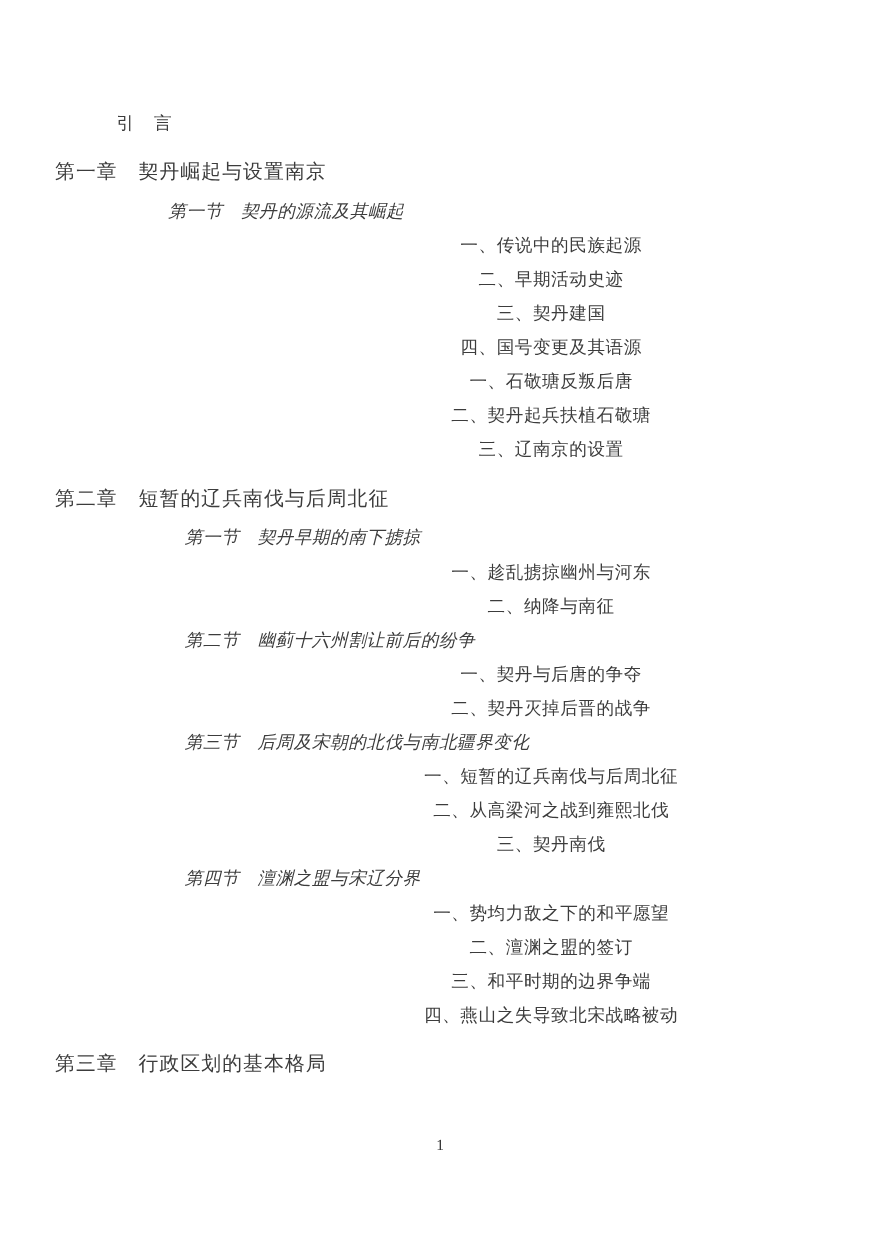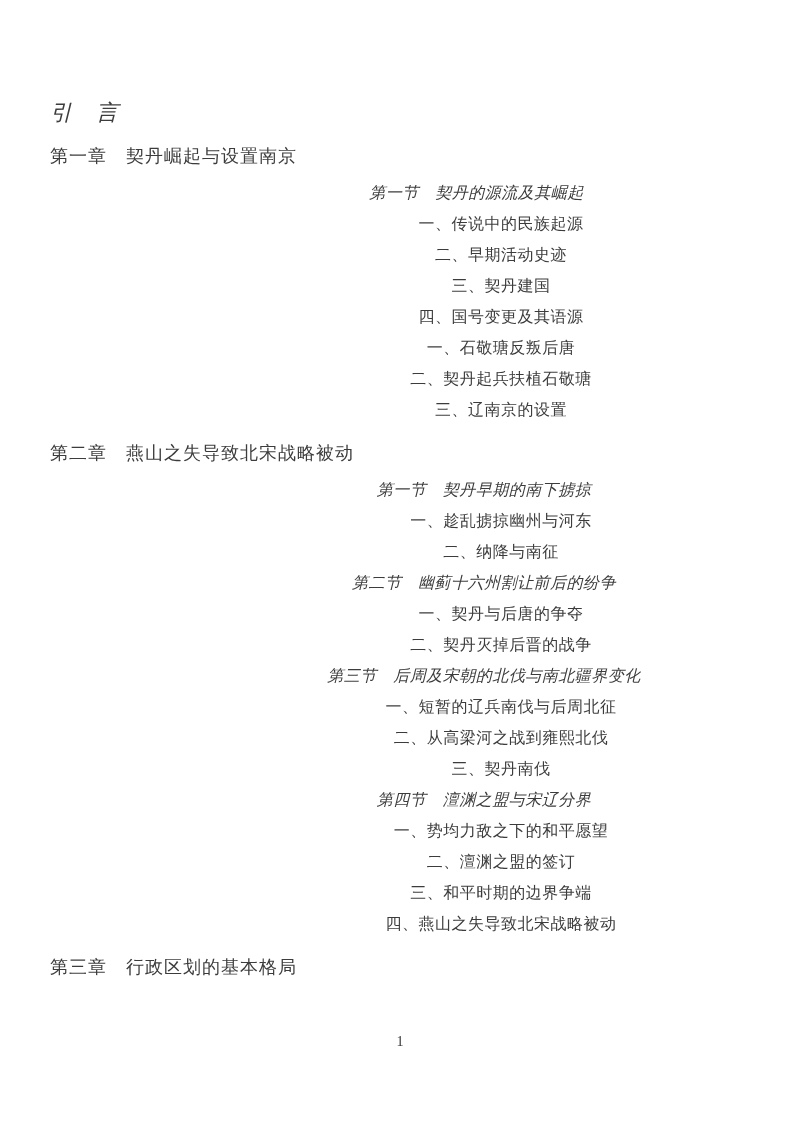--- a/index.html
+++ b/index.html
@@ -18,38 +18,36 @@
   }
   .content {
     padding-top: 97px;
   }
   .line {
     height: 31px;
     line-height: 31px;
     white-space: nowrap;
   }
   .intro-heading {
-    font-size: 22px;
-    margin-left: 50px;
+    font-size: 16px;
+    margin-left: 106px;
     letter-spacing: 1px;
-    font-style: italic;
   }
   .chapter-title {
     font-size: 18px;
     margin-left: 50px;
     margin-top: 13px;
     margin-bottom: 5px;
     letter-spacing: 1px;
   }
   .section-title {
     font-size: 16px;
     font-style: italic;
     margin-left: 153px;
     letter-spacing: 0.5px;
-    text-align: center;
   }
   .ch2 .section-title {
     margin-left: 168px;
   }
   .toc-item {
     font-size: 16px;
     margin-left: 202px;
     letter-spacing: 0.5px;
     text-align: center;
   }
@@ -81,21 +79,21 @@
       <div class="line toc-item">二、早期活动史迹</div>
       <div class="line toc-item">三、契丹建国</div>
       <div class="line toc-item">四、国号变更及其语源</div>
 
       <div class="line toc-item">一、石敬瑭反叛后唐</div>
       <div class="line toc-item">二、契丹起兵扶植石敬瑭</div>
       <div class="line toc-item">三、辽南京的设置</div>
     </div>
 
     <div class="chapter ch2">
-      <div class="line chapter-title">第二章　燕山之失导致北宋战略被动</div>
+      <div class="line chapter-title">第二章　短暂的辽兵南伐与后周北征</div>
 
       <div class="line section-title">第一节　契丹早期的南下掳掠</div>
       <div class="line toc-item">一、趁乱掳掠幽州与河东</div>
       <div class="line toc-item">二、纳降与南征</div>
 
       <div class="line section-title">第二节　幽蓟十六州割让前后的纷争</div>
       <div class="line toc-item">一、契丹与后唐的争夺</div>
       <div class="line toc-item">二、契丹灭掉后晋的战争</div>
 
       <div class="line section-title">第三节　后周及宋朝的北伐与南北疆界变化</div>

